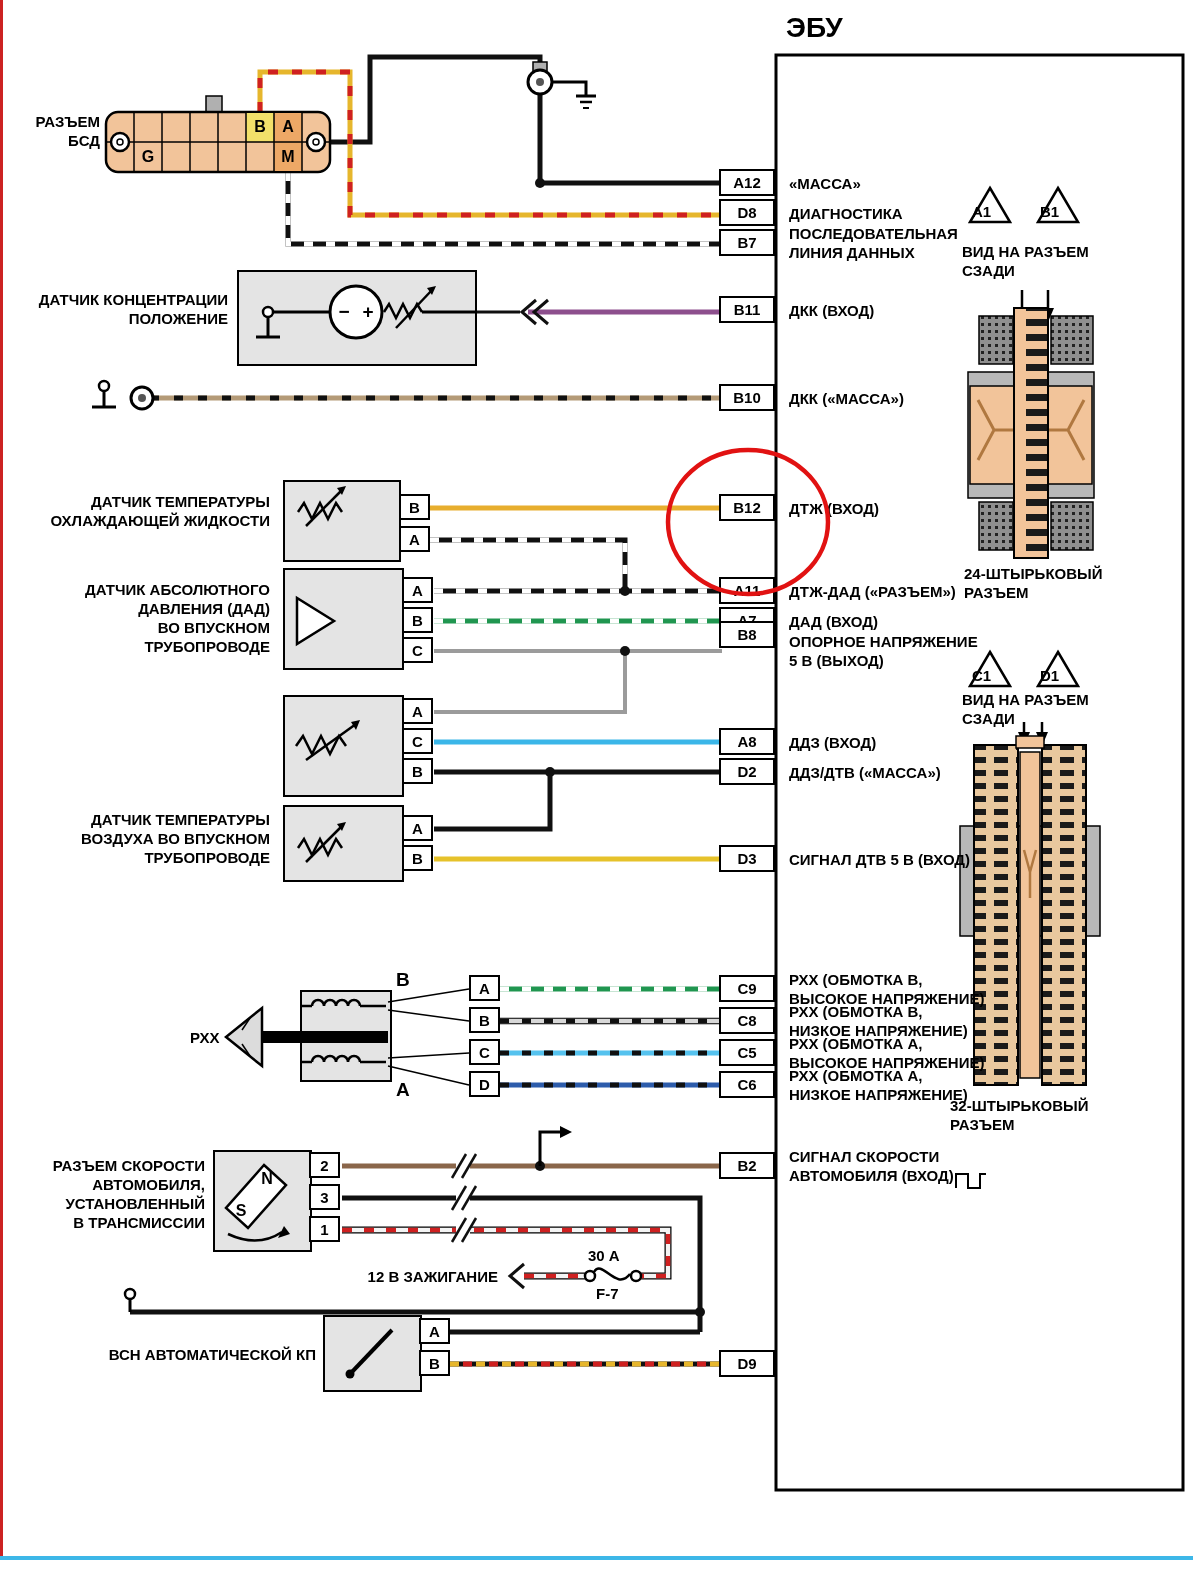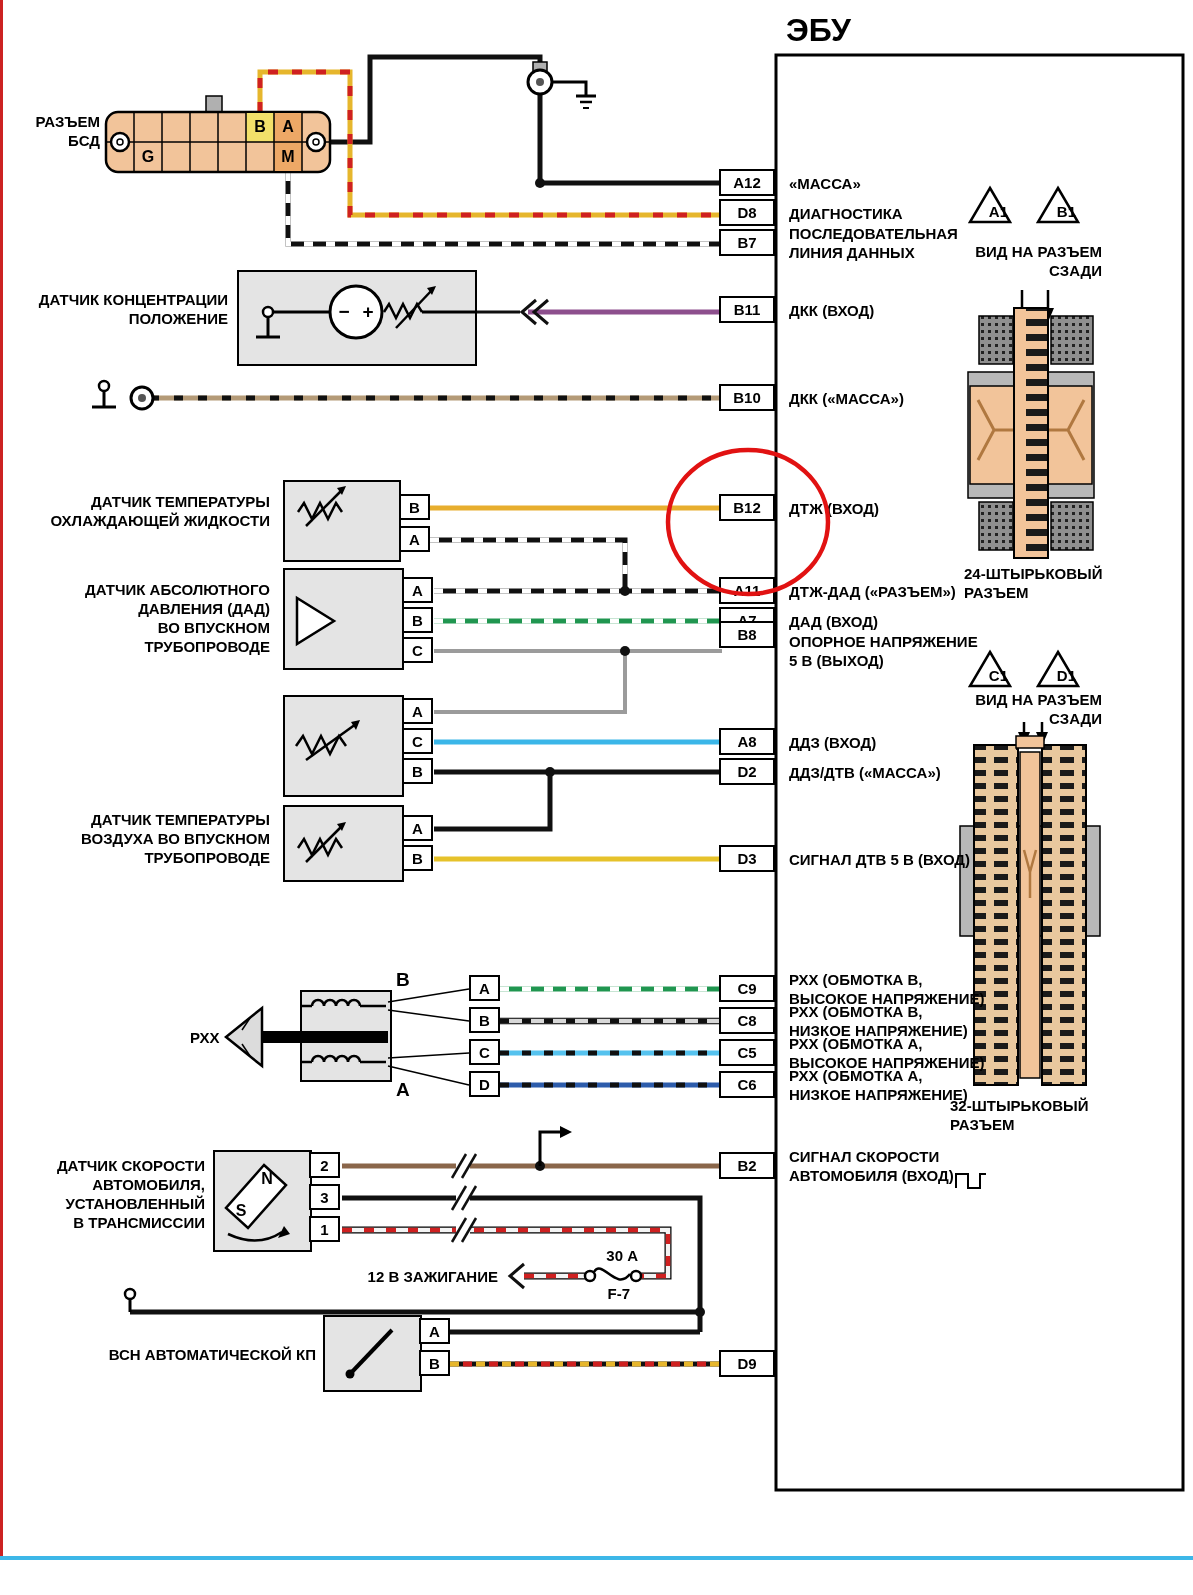--- a/index.html
+++ b/index.html
@@ -1,22 +1,22 @@
 <!DOCTYPE html>
 <html><head>
 <meta charset="utf-8">
 <style>
   html,body{margin:0;padding:0;background:#ffffff;}
   #page{position:relative;width:1193px;height:1595px;background:#fff;
         font-family:"Liberation Sans",sans-serif;overflow:hidden;}
   svg.layer{position:absolute;left:0;top:0;}
   .lbl{position:absolute;font-weight:bold;font-size:15px;line-height:19px;color:#000;white-space:nowrap;}
   .lbl.right{text-align:right;}
-  .lbl.center{text-align:right;}
-  .title{position:absolute;font-weight:bold;font-size:32px;color:#000;}
+  .lbl.center{text-align:left;}
+  .title{position:absolute;font-weight:bold;font-size:28px;color:#000;}
   .pinbox{position:absolute;left:719px;width:52px;height:23px;border:2.5px solid #000;background:#fff;
           display:flex;align-items:center;justify-content:center;font-weight:bold;font-size:15px;color:#000;}
   .spin{position:absolute;width:27px;height:22px;border:2.5px solid #000;background:#fff;
         display:flex;align-items:center;justify-content:center;font-weight:bold;font-size:15px;color:#000;}
   .compbox{position:absolute;border:2.5px solid #000;background:#e4e4e4;}
   .cell{position:absolute;display:flex;align-items:center;justify-content:center;
         font-weight:bold;font-size:16px;color:#000;}
   .big{font-size:19px;}
   .caption{position:absolute;left:10px;top:1518px;font-weight:bold;font-size:15px;color:#14143c;white-space:nowrap;}
   .blue-rule{position:absolute;left:0;top:1556px;width:1193px;height:4px;background:#3db7e8;}
@@ -371,21 +371,21 @@
   <div class="lbl big" style="left:396px;top:970px">B</div>
   <div class="lbl big" style="left:396px;top:1080px">A</div>
   <div class="compbox" style="left:300px;top:990px;width:88px;height:88px"></div>
   <div class="spin" style="left:469px;top:975px">A</div>
   <div class="spin" style="left:469px;top:1007px">B</div>
   <div class="spin" style="left:469px;top:1039px">C</div>
   <div class="spin" style="left:469px;top:1071px">D</div>
 
 
   <div class="lbl right" style="right:988px;top:1156px">
-    <div>ДАТЧИК СКОРОСТИ</div>
+    <div>РАЗЪЕМ СКОРОСТИ</div>
       <div>АВТОМОБИЛЯ,</div>
     <div>УСТАНОВЛЕННЫЙ</div>
       <div>В ТРАНСМИССИИ</div>
   </div>
   <div class="compbox" style="left:213px;top:1150px;width:95px;height:98px"></div>
   <div class="spin" style="left:309px;top:1152px">2</div>
   <div class="spin" style="left:309px;top:1184px">3</div>
   <div class="spin" style="left:309px;top:1216px">1</div>
 
   <div class="lbl right" style="right:695px;top:1267px">12 В ЗАЖИГАНИЕ</div>

